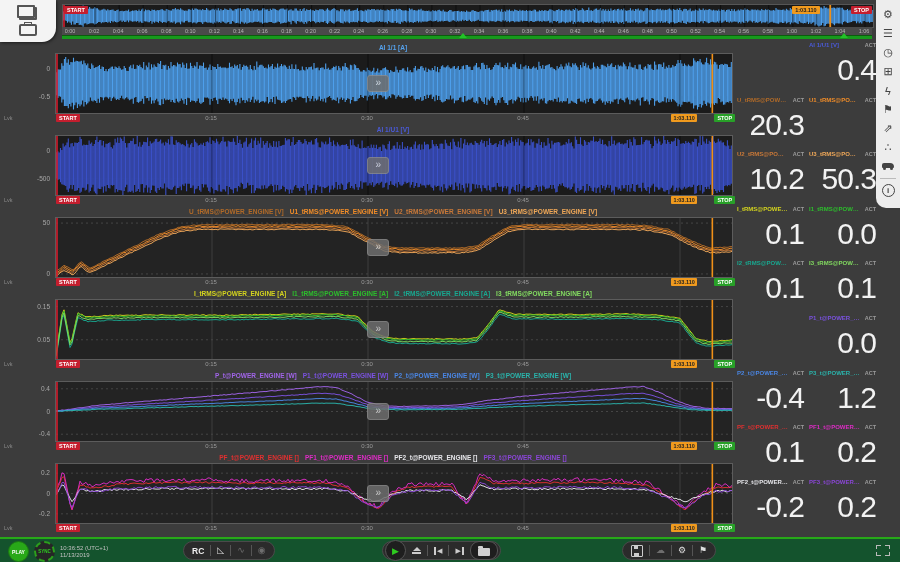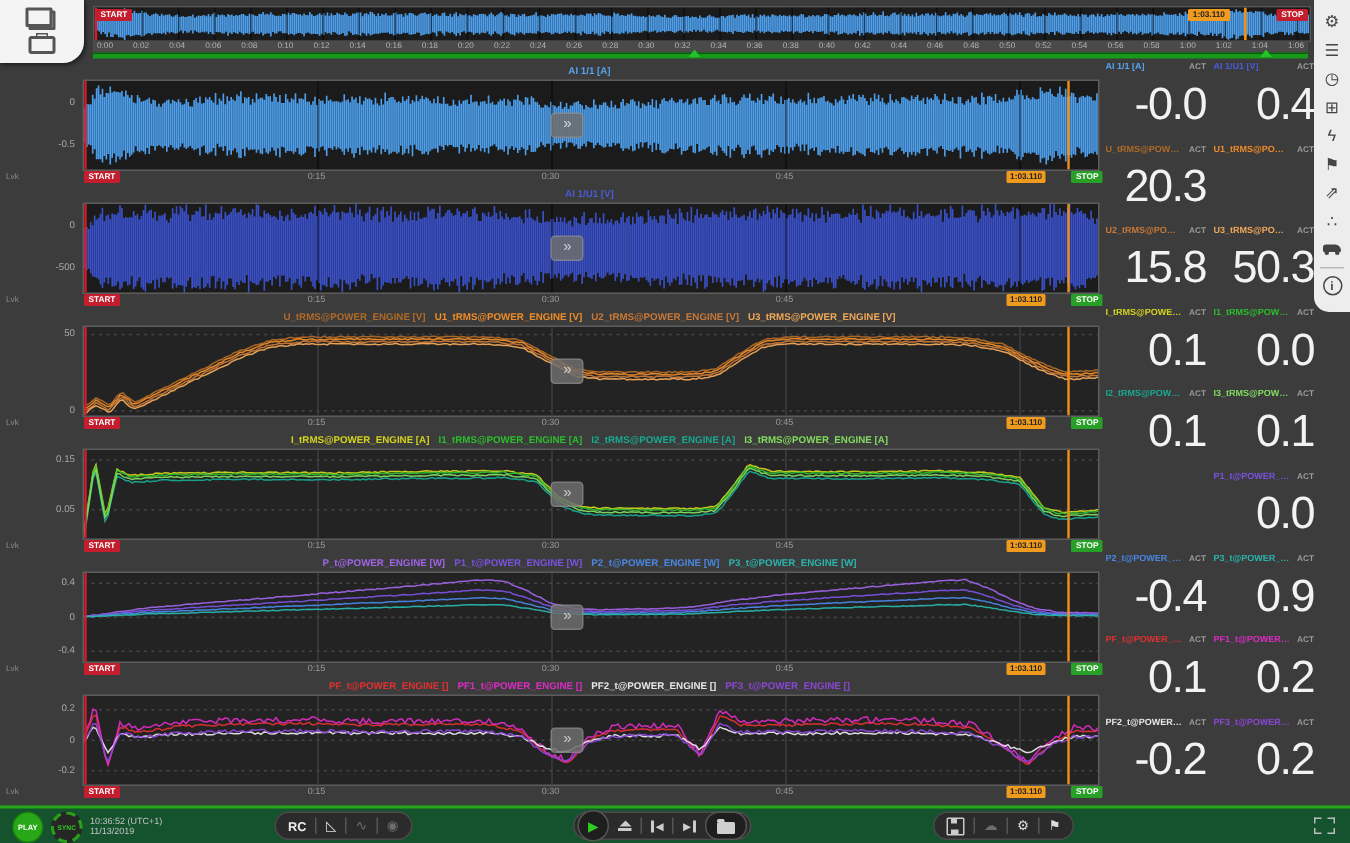--- a/index.html
+++ b/index.html
@@ -393,27 +393,20 @@
           <span class="xtick" style="left: 679px;">1:00</span>
           <span class="gr-cursorlabel" style="left: 671.396px;">1:03.110</span>
           <span class="badge green" style="left: 714.396px; top: 1px;">STOP</span>
         </div>
         <div class="expand-btn" style="left: 367.312px; top: 32.5px;">»</div>
       </div>
     </div>
 
   <div class="readouts" id="readouts">
       <div class="ro-row" style="top: 0px;">
-        <div class="ro-cell left">
-          <div class="ro-labels">
-            <span class="ro-name" style="color: rgb(85, 162, 238);">AI 1/1 [A]</span>
-            <span class="ro-tag">ACT</span>
-          </div>
-          <div class="ro-value">-0.0</div>
-        </div>
         <div class="ro-cell right">
           <div class="ro-labels">
             <span class="ro-name" style="color: rgb(74, 90, 216);">AI 1/U1 [V]</span>
             <span class="ro-tag">ACT</span>
           </div>
           <div class="ro-value">0.4</div>
         </div>
       </div>
       <div class="ro-row" style="top: 54.6px;">
         <div class="ro-cell left">
@@ -429,21 +422,21 @@
             <span class="ro-tag">ACT</span>
           </div>
         </div>
       </div>
       <div class="ro-row" style="top: 109.2px;">
         <div class="ro-cell left">
           <div class="ro-labels">
             <span class="ro-name" style="color: rgb(200, 120, 56);">U2_tRMS@POWER_ENGINE [V]</span>
             <span class="ro-tag">ACT</span>
           </div>
-          <div class="ro-value">15.8</div>
+          <div class="ro-value">10.2</div>
         </div>
         <div class="ro-cell right">
           <div class="ro-labels">
             <span class="ro-name" style="color: rgb(240, 168, 88);">U3_tRMS@POWER_ENGINE [V]</span>
             <span class="ro-tag">ACT</span>
           </div>
           <div class="ro-value">50.3</div>
         </div>
       </div>
       <div class="ro-row" style="top: 163.8px;">
@@ -493,21 +486,21 @@
             <span class="ro-name" style="color: rgb(74, 134, 228);">P2_t@POWER_ENGINE [W]</span>
             <span class="ro-tag">ACT</span>
           </div>
           <div class="ro-value">-0.4</div>
         </div>
         <div class="ro-cell right">
           <div class="ro-labels">
             <span class="ro-name" style="color: rgb(42, 180, 172);">P3_t@POWER_ENGINE [W]</span>
             <span class="ro-tag">ACT</span>
           </div>
-          <div class="ro-value">0.9</div>
+          <div class="ro-value">1.2</div>
         </div>
       </div>
       <div class="ro-row" style="top: 382.2px;">
         <div class="ro-cell left">
           <div class="ro-labels">
             <span class="ro-name" style="color: rgb(224, 48, 48);">PF_t@POWER_ENGINE []</span>
             <span class="ro-tag">ACT</span>
           </div>
           <div class="ro-value">0.1</div>
         </div>

